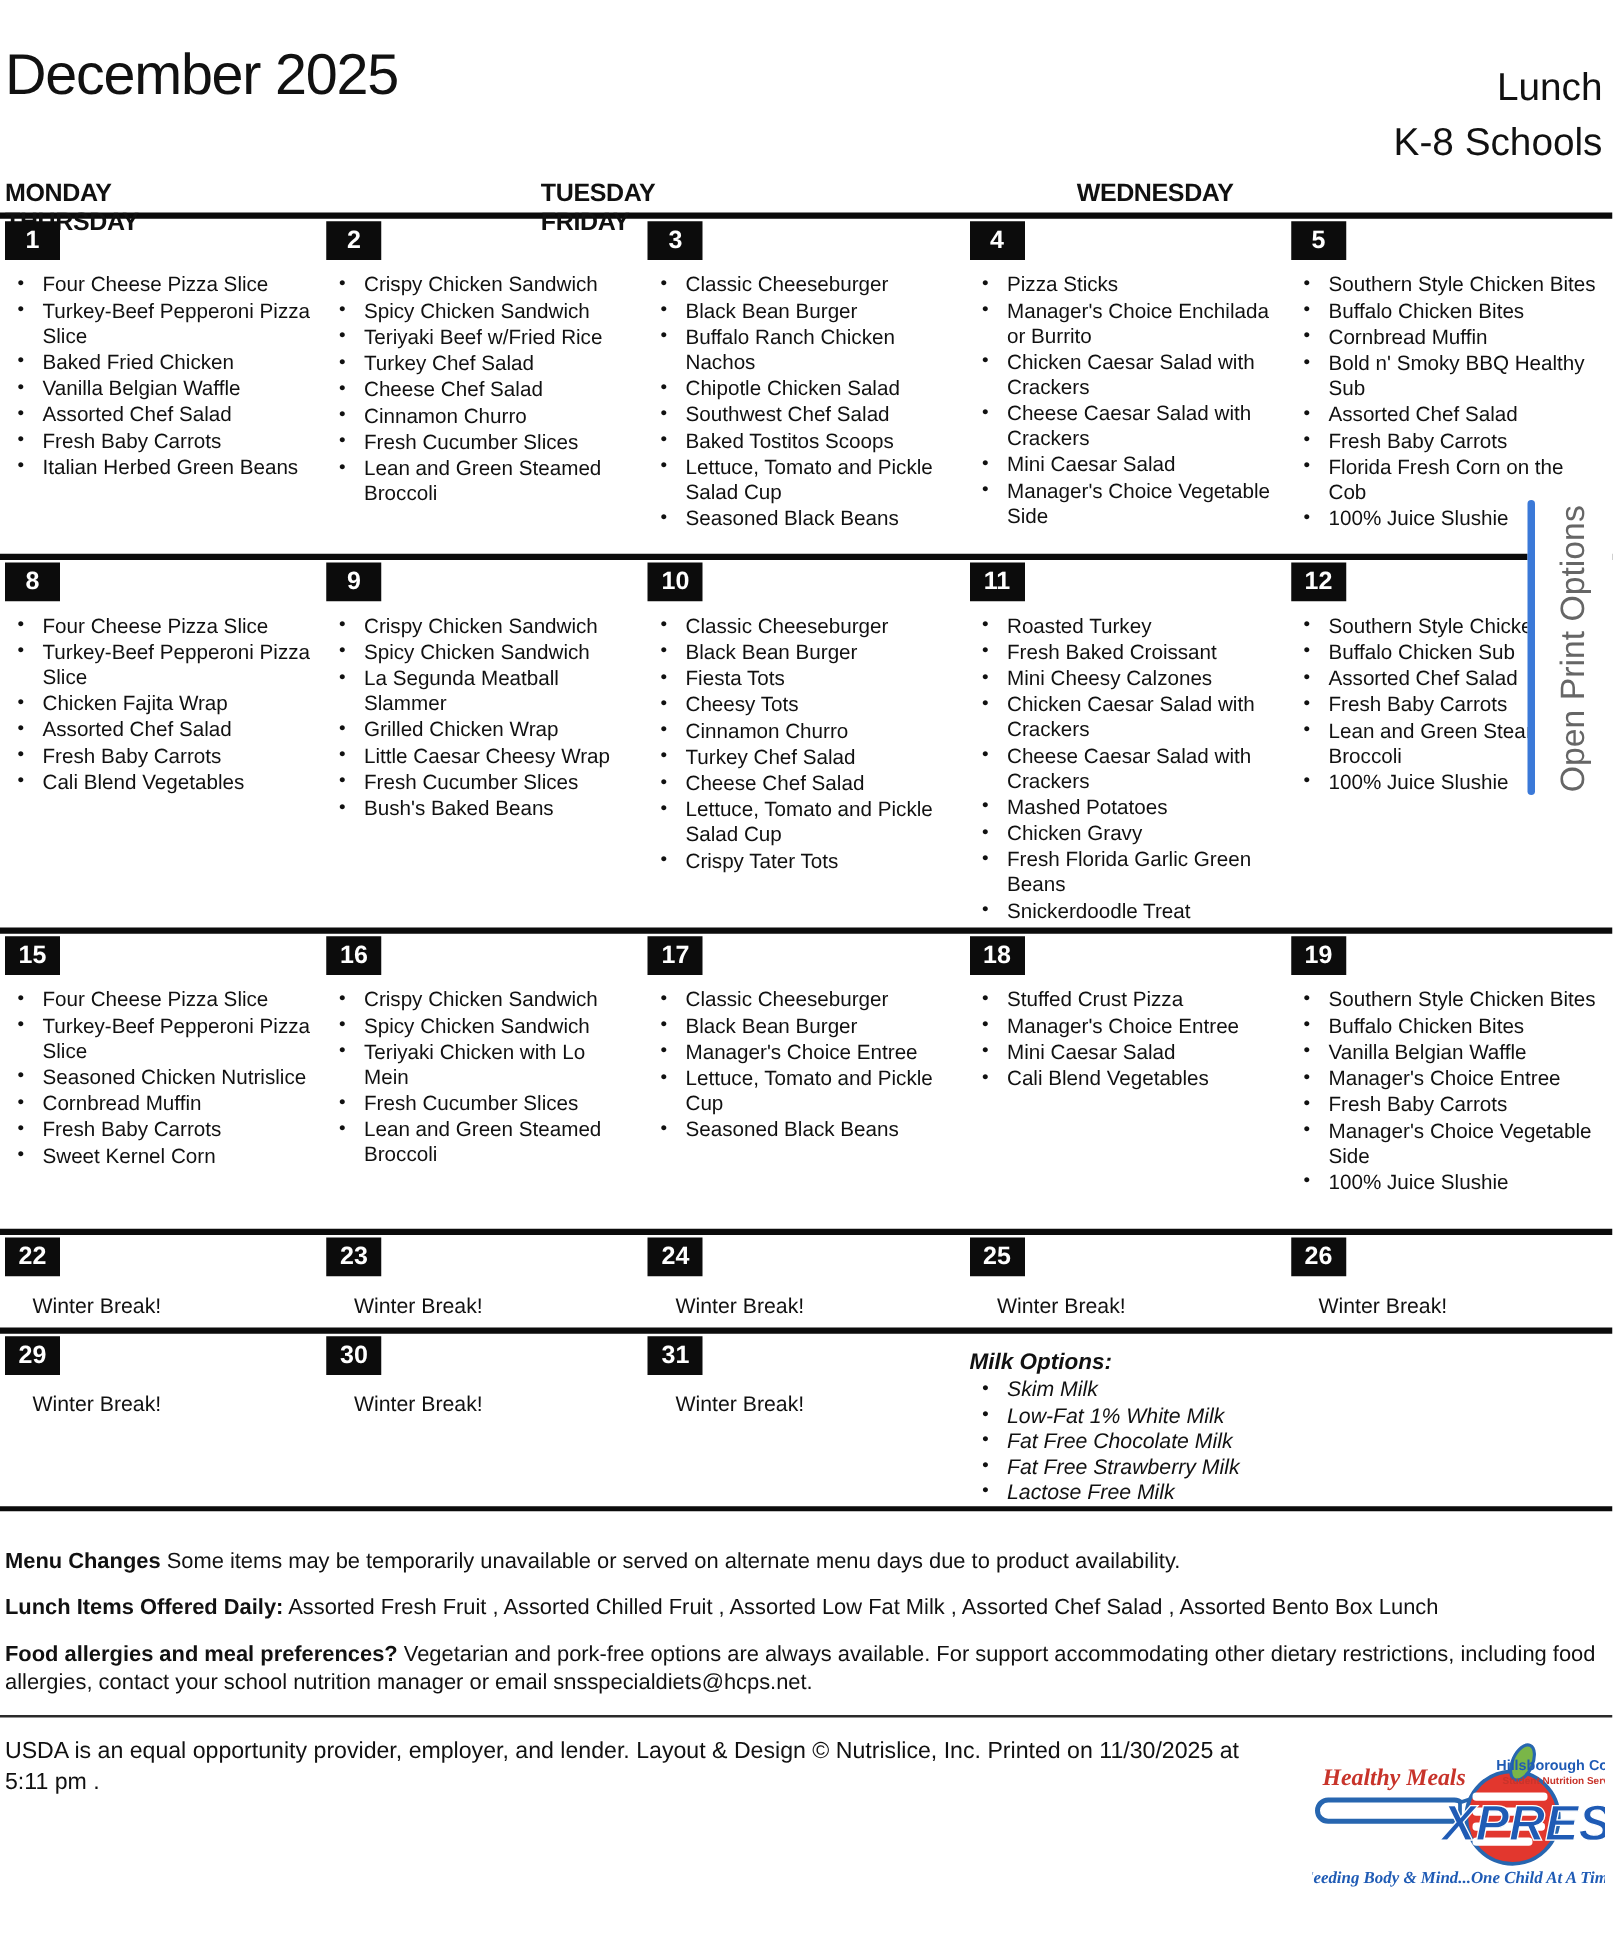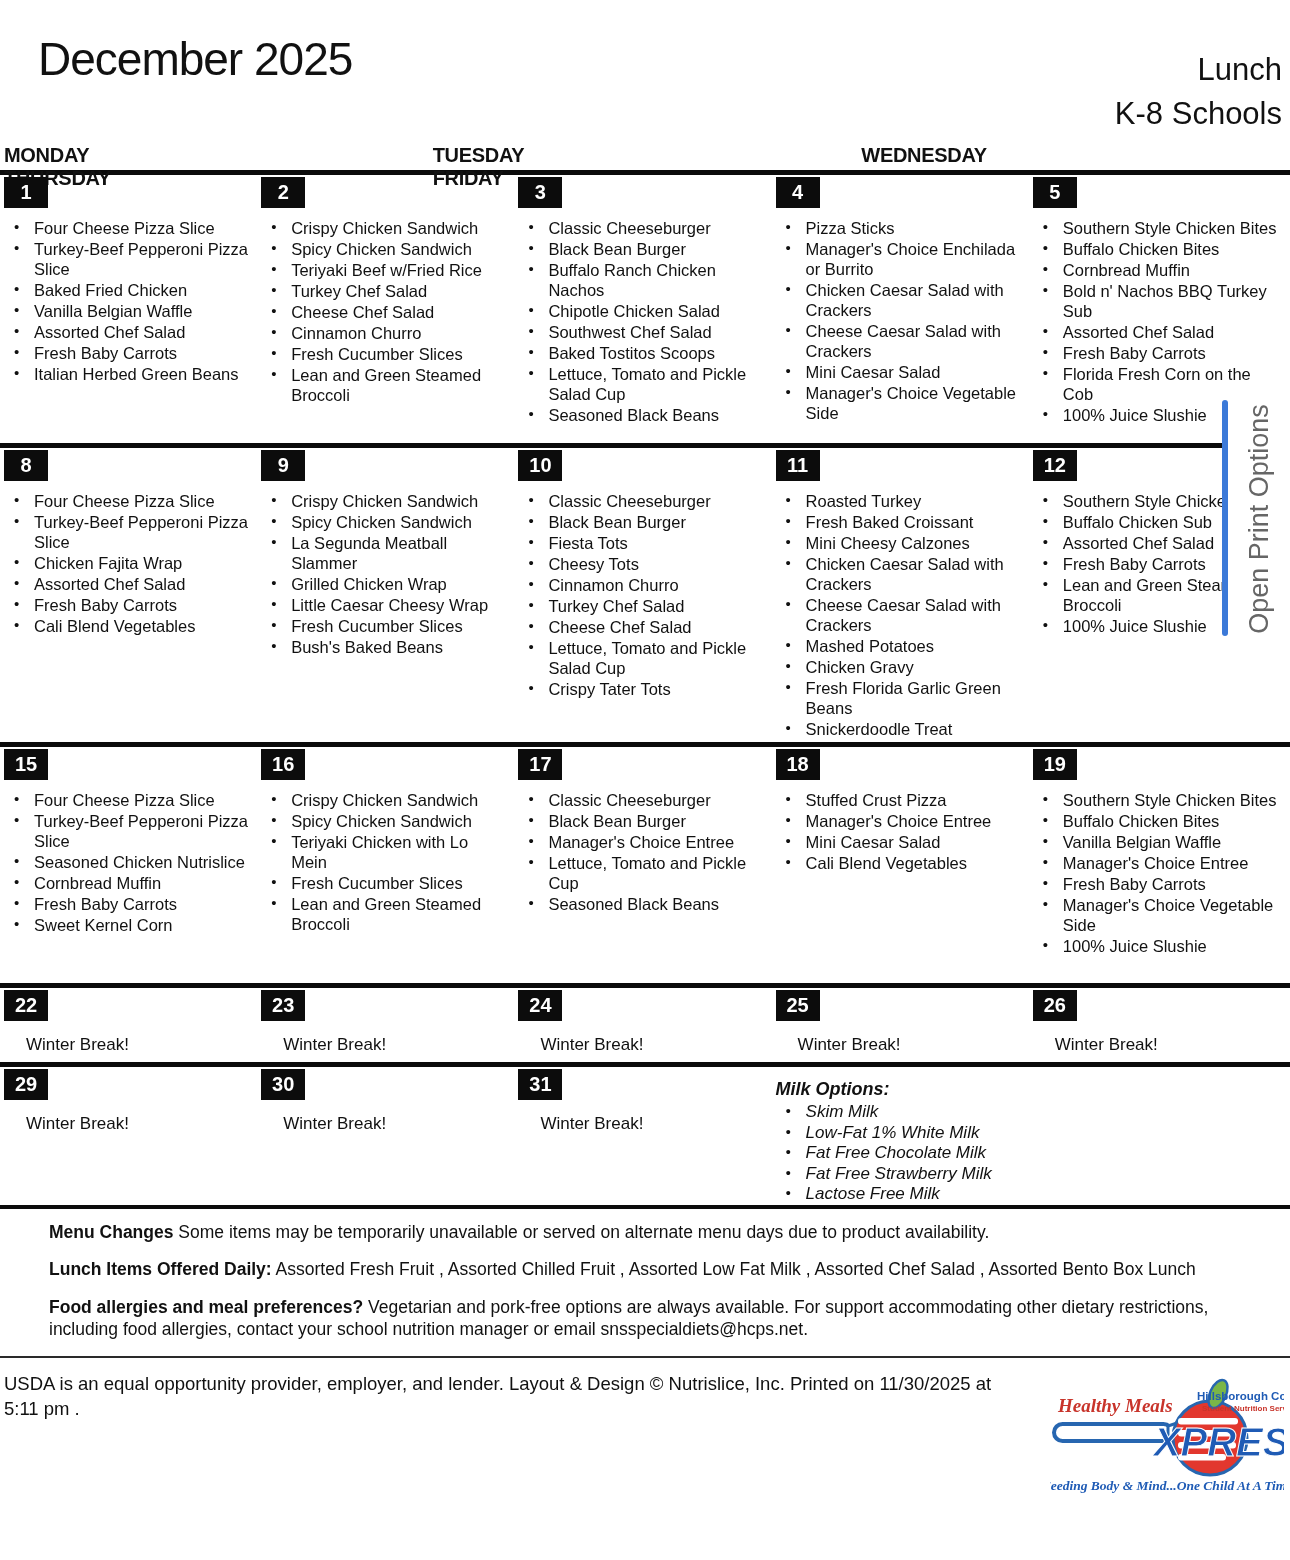--- a/index.html
+++ b/index.html
@@ -4,21 +4,21 @@
 <style>
   html,body{margin:0;padding:0;}
   body{
     width:1290px;height:1560px;position:relative;overflow:hidden;
     background:#ffffff;color:#111;
     font-family:"Liberation Sans","DejaVu Sans",sans-serif;
     -webkit-font-smoothing:antialiased;
   }
   
   .page-header{display:flex;justify-content:space-between;align-items:flex-start;
-    height:144px;box-sizing:border-box;padding:34px 8px 0 4px;margin-left:34px;}
+    height:144px;box-sizing:border-box;padding:34px 8px 0 4px;}
   .doc-title{font-size:46px;line-height:1.1;letter-spacing:-1px;font-weight:400;}
   .header-right{text-align:right;font-size:31px;line-height:44px;margin-top:14px;}
   
   .weekday-row{display:grid;grid-template-columns:repeat(3,1fr);height:26px;padding-left:4px;}
   .weekday{font-weight:bold;font-size:20px;letter-spacing:-0.3px;align-self:end;}
   
   .rule{height:5px;background:#0b0b0b;}
   .rule-thin{height:4px;background:#0b0b0b;}
   
   .week-row{display:grid;grid-template-columns:repeat(5,1fr);padding-left:4px;box-sizing:border-box;}
@@ -38,21 +38,21 @@
   .milk-panel li::before{content:"\2022";position:absolute;left:10px;top:-1px;font-size:15px;}
   
   .print-overlay{position:absolute;left:1222px;top:398px;width:68px;height:242px;
     background:#ffffff;cursor:pointer;z-index:5;}
   .print-overlay .bar{position:absolute;left:0;top:2px;width:6px;height:236px;
     background:#3b79d8;border-radius:3px;}
   .print-overlay .label{position:absolute;left:54%;top:50%;
     transform:translate(-50%,-50%) rotate(-90deg);white-space:nowrap;
     color:#666;font-size:27px;}
   
-  .notes{padding:12px 8px 0 4px;margin-left:45px;}
+  .notes{padding:28px 8px 0 4px;}
   .notes p{margin:0 0 15px;font-size:17.5px;line-height:1.28;}
   .notes .lead{font-weight:bold;}
   .sep{height:2px;background:#2a2a2a;margin-top:9px;}
   
   .footer{display:flex;justify-content:flex-end;align-items:flex-start;padding:14px 6px 0 4px;gap:21px;}
   .footer-text{width:1055px;font-size:18.5px;line-height:1.35;margin:0;}
   .logo-box{width:234px;flex:none;margin-top:-6px;}
 </style>
 </head>
 <body>
@@ -124,21 +124,21 @@
           <li>Mini Caesar Salad</li>
           <li>Manager's Choice Vegetable Side</li>
         </ul>
       </div>
       <div class="day-cell">
         <div class="day-badge">5</div>
         <ul class="menu-list">
           <li>Southern Style Chicken Bites</li>
           <li>Buffalo Chicken Bites</li>
           <li>Cornbread Muffin</li>
-          <li>Bold n' Nachos BBQ Turkey Sub</li>
+          <li>Bold n' Smoky BBQ Healthy Sub</li>
           <li>Assorted Chef Salad</li>
           <li>Fresh Baby Carrots</li>
           <li>Florida Fresh Corn on the Cob</li>
           <li>100% Juice Slushie</li>
         </ul>
       </div>
     </div>
     <div class="rule"></div>
     <div class="week-row wk2">
       <div class="day-cell">

